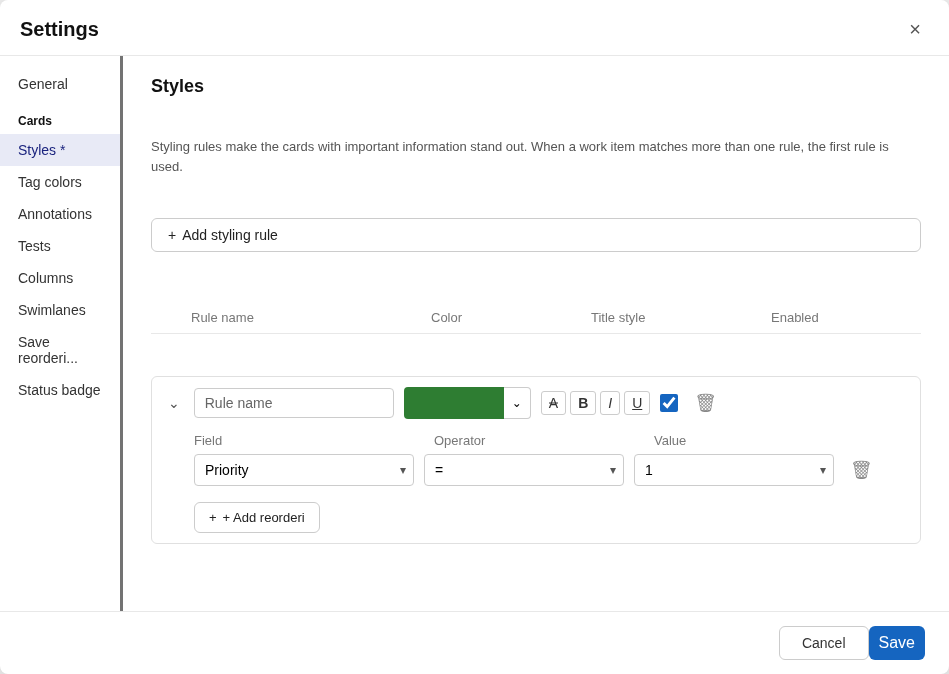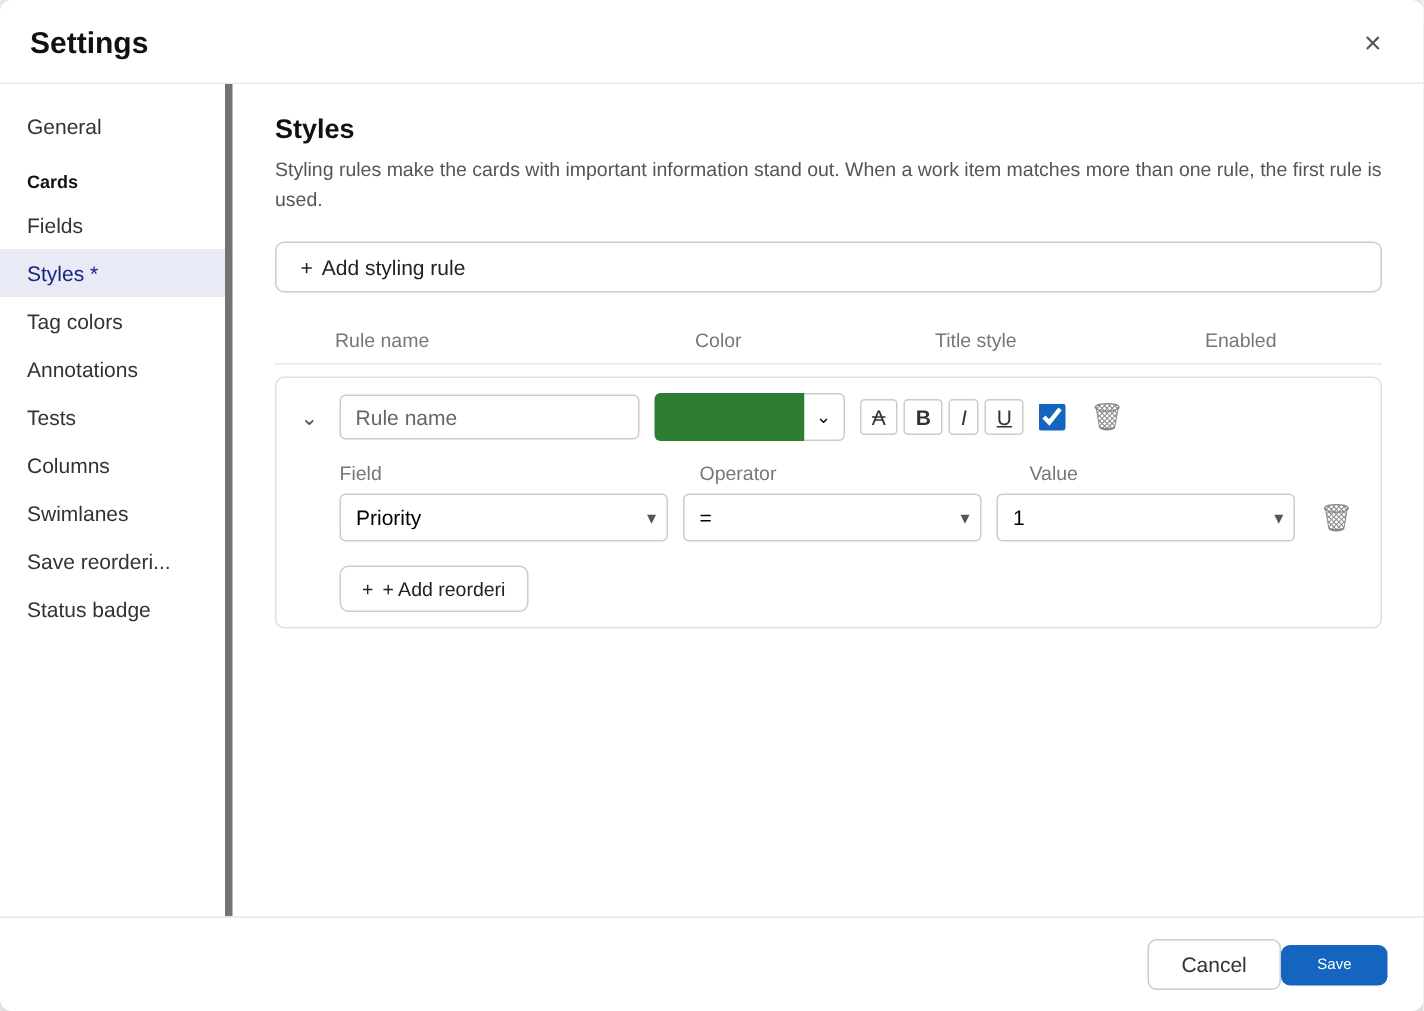--- a/index.html
+++ b/index.html
@@ -43,22 +43,22 @@
       color: #555;
       padding: 4px 8px;
       border-radius: 4px;
     }
     .modal-body {
       display: flex;
       flex: 1;
       overflow: hidden;
     }
     .sidebar {
-      width: 155px;
-      border-right: 5px solid #737373;
+      width: 123px;
+      border-right: 3px solid #737373;
       padding: 12px 0;
       flex-shrink: 0;
       overflow-y: auto;
     }
     .sidebar-item {
       padding: 8px 18px;
       font-size: 14px;
       color: #333;
       cursor: pointer;
       border-radius: 0;
@@ -73,31 +73,32 @@
       font-size: 12px;
       font-weight: 700;
       color: #111;
     }
     .content {
       flex: 1;
       padding: 20px 28px;
       overflow-y: auto;
       display: flex;
       flex-direction: column;
+      gap: 34px;
     }
     .content-title {
       font-size: 18px;
       font-weight: 600;
       color: #111;
       margin-bottom: 6px;
     }
     .content-desc {
       font-size: 13px;
       color: #555;
-      margin-bottom: 19px;
+      margin-bottom: 8px;
       line-height: 1.5;
     }
     .add-rule-btn {
       display: inline-flex;
       align-items: center;
       gap: 6px;
       border: 1px solid #ccc;
       background: #fff;
       padding: 8px 16px;
       border-radius: 6px;
@@ -265,23 +266,23 @@
       padding: 8px 22px;
       border-radius: 6px;
       font-size: 14px;
       cursor: pointer;
       color: #333;
     }
     .save-btn {
       background: #1565c0;
       color: #fff;
       border: none;
-      padding: 8px 24px;
+      padding: 8px 10px;
       border-radius: 6px;
-      font-size: 10px;
+      font-size: 16px;
       cursor: pointer;
       font-weight: 500;
     }
     .strikethrough-line {
       display: inline-block;
       position: relative;
     }
     .strikethrough-line::after {
       content: '';
       position: absolute;
@@ -301,21 +302,20 @@
   <div class="modal-header">
     <span class="modal-title">Settings</span>
     <button class="close-btn">×</button>
   </div>
 
   <div class="modal-body">
 
     <div class="sidebar">
       <div class="sidebar-item">General</div>
       <div class="sidebar-section-header">Cards</div>
-      <div class="sidebar-item">Fields</div>
       <div class="sidebar-item active">Styles *</div>
       <div class="sidebar-item">Tag colors</div>
       <div class="sidebar-item">Annotations</div>
       <div class="sidebar-item">Tests</div>
       <div class="sidebar-item">Columns</div>
       <div class="sidebar-item">Swimlanes</div>
       <div class="sidebar-item">Save reorderi...</div>
       <div class="sidebar-item">Status badge</div>
     </div>
 

